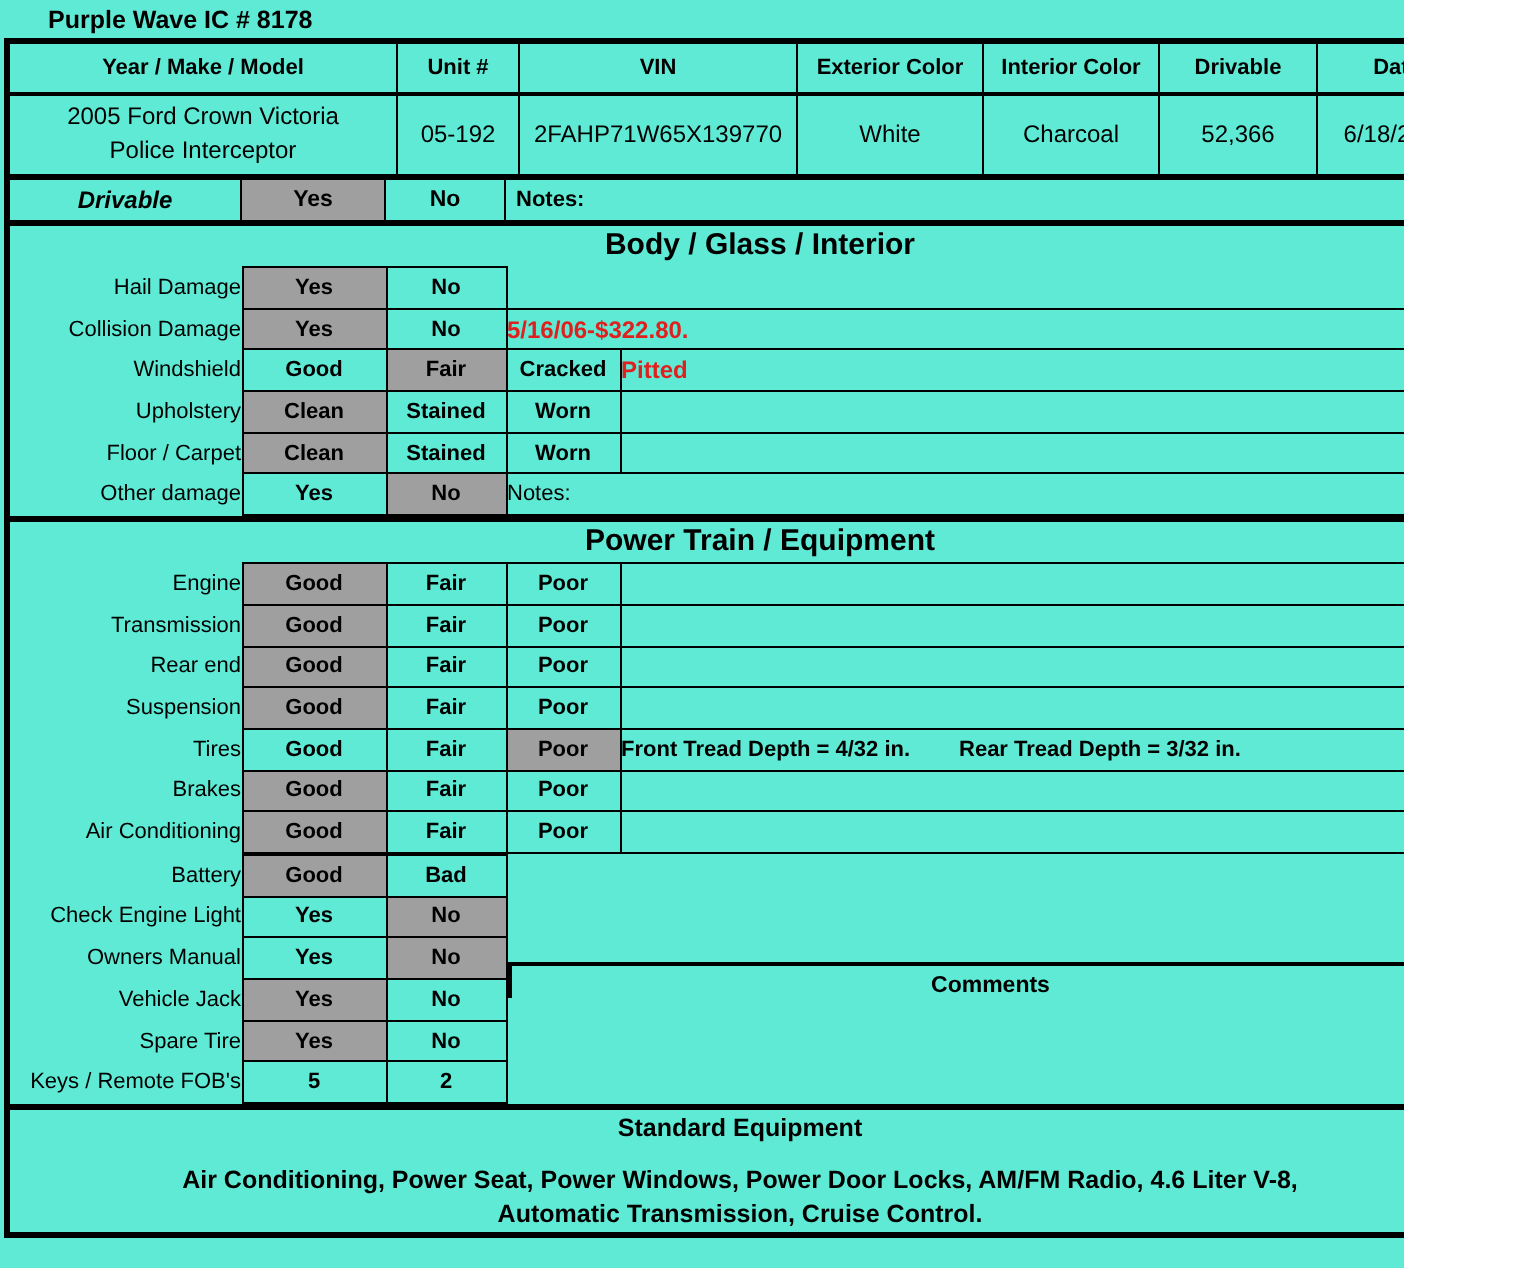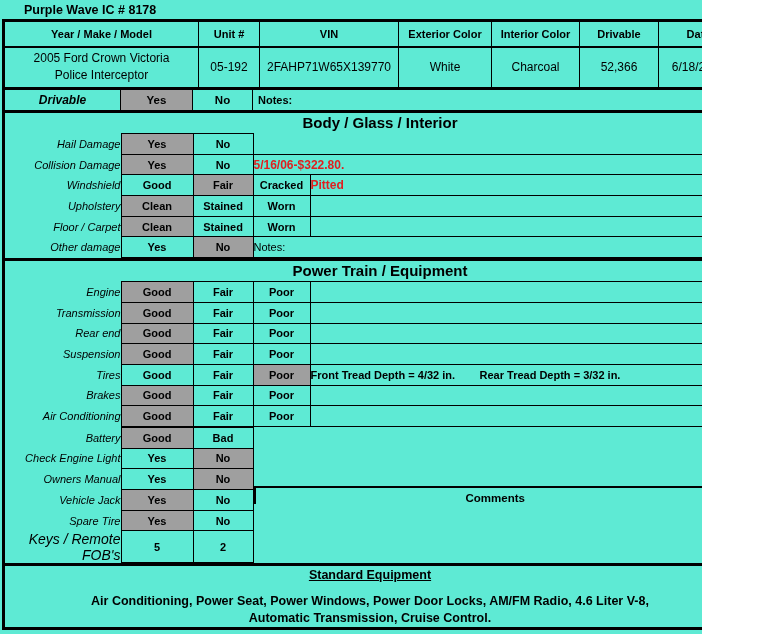--- a/index.html
+++ b/index.html
@@ -28,38 +28,38 @@
   .d-opt { border-right:1.5px solid #000; font-size:11.5px; font-weight:bold;
            display:flex; align-items:center; justify-content:center; }
   .d-opt.w1 { width:72px; } .d-opt.w2 { width:60px; }
   .d-notes { flex:1; font-size:11px; font-weight:bold; padding:4px 0 0 5px; }
 
   .section-title { height:20px; line-height:20px; text-align:center; font-size:15px; font-weight:bold;margin-left:20px; }
 
   
   table.check { width:100%; border-collapse:collapse; table-layout:fixed; }
   table.check td { height:20.7px; font-size:11px; vertical-align:middle; padding:0; }
-  td.lab { border:none; text-align:right; padding-right:3px; font-weight:normal;font-style:italic; }
-  td.lab.small { font-size:14px; }
+  td.lab { border:none; text-align:right; padding-right:3px; font-weight:normal; }
+  td.lab.small { font-size:11px; }
   td.opt { border:1.5px solid #000; text-align:center; font-weight:bold; }
   .sel { background:var(--hl,#9f9f9f); }
   td.note { border:1.5px solid #000; padding-left:4px; font-weight:bold; white-space:pre; overflow:hidden; }
   td.note.red { color:var(--red,#e01f1f); font-size:12px; }
   td.note.noteslabel { font-weight:normal; font-size:11px; }
   td.note.nt { border-top:none; }
 
   
   .pb { display:flex; align-items:center; }
   table.check.narrow { width:248px; flex:none; }
   .comments { flex:1; border-top:2.5px solid #000; border-left:2px solid #000; }
   .comments-title { text-align:center; font-size:11.5px; font-weight:bold; padding-top:4px; }
 
   
   .std { height:64px; text-align:center; padding-top:2px; }
-  .std-title { font-size:12.5px; font-weight:bold;text-decoration:underline; }
+  .std-title { font-size:12.5px; font-weight:bold; }
   .std-lines { margin-top:11px; font-size:12.5px; font-weight:bold; line-height:16.5px; }
 </style>
 </head>
 <body>
 
 <div class="page">
   <div class="doc-title">Purple Wave IC # 8178</div>
 
   <div class="sheet">
 

